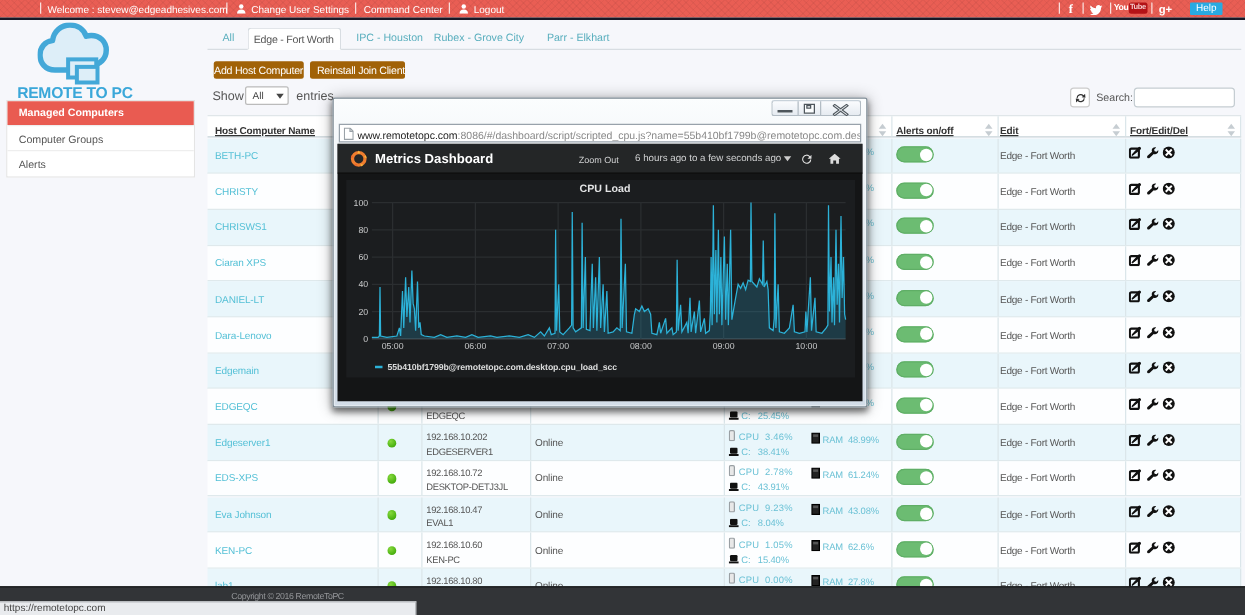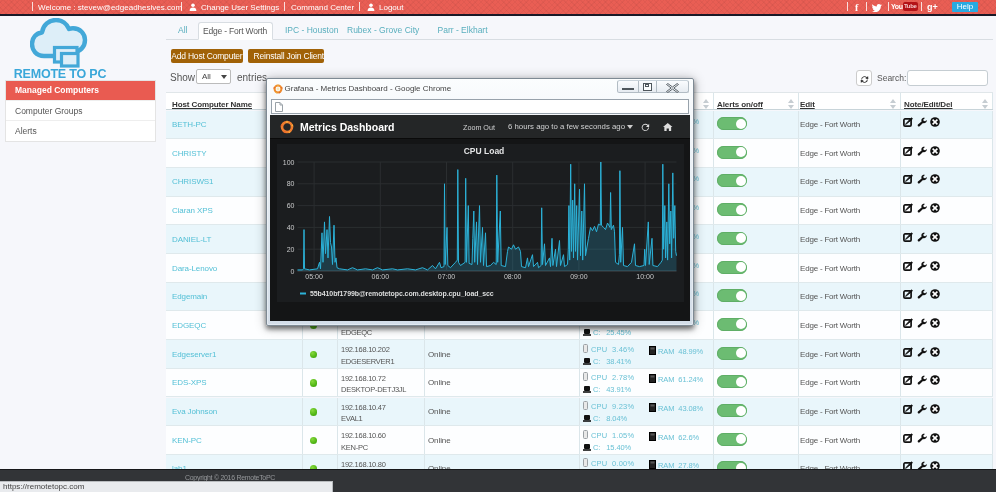--- a/index.html
+++ b/index.html
@@ -160,21 +160,21 @@
       <i class="cell-b" style="left:170.7px"></i>
       <i class="cell-b" style="left:257.5px"></i>
       <i class="cell-b" style="left:412.5px"></i>
       <i class="cell-b" style="left:547px"></i>
       <i class="cell-b" style="left:632px"></i>
       <i class="cell-b" style="left:734px"></i>
       <i class="cell-b" style="left:826px"></i>
 <span class="th" style="left:6px">Host Computer Name</span>
 <span class="th" style="left:551px">Alerts on/off</span>
 <span class="th" style="left:634px">Edit</span>
-<span class="th" style="left:738px">Note/Edit/Del</span>
+<span class="th" style="left:738px">Fort/Edit/Del</span>
 <span class="srt" style="left:124px"></span>
 <span class="srt" style="left:159px"></span>
 <span class="srt" style="left:246px"></span>
 <span class="srt" style="left:401px"></span>
 <span class="srt" style="left:536px"></span>
 <span class="srt" style="left:621px"></span>
 <span class="srt" style="left:723px"></span>
 <span class="srt" style="left:815px"></span>
 </div>
     <div class="row odd" style="top:18.5px">
@@ -633,52 +633,41 @@
         </svg></span>
 </div>
   </div>
 
 <div id="footer">
     <div class="cp">Copyright © 2016 RemoteToPC</div>
   </div>
 <div id="tooltip">https://remotetopc.com</div>
 
 <div id="win">
-  <div id="wtitle">
-      <svg width="10" height="10" viewBox="0 0 14 14" style="position:absolute;left:6px;top:4.5px">
-<circle cx="7" cy="7" r="4.8" fill="none" stroke="#f08c2e" stroke-width="2.8"></circle>
-<circle cx="7" cy="7" r="2" fill="#fbe9b8"></circle>
-<path d="M7 0.2 L8.4 2.5 L5.6 2.7 Z" fill="#e8b43c"></path>
-<path d="M12.8 4 L13.6 6.5 L11.2 5.5 Z" fill="#d8622c"></path>
-<path d="M1.2 4 L0.4 6.5 L2.8 5.5 Z" fill="#d8622c"></path>
-<path d="M3 12 L5.2 13.4 L5.8 11.2 Z" fill="#e8b43c"></path>
-<path d="M11 12 L8.8 13.4 L8.2 11.2 Z" fill="#d8622c"></path>
-</svg>
-      <span style="position:absolute;left:18px;top:5px;">Grafana - Metrics Dashboard - Google Chrome</span>
-    </div>
   <div id="wbtns">
       <div class="wb" style="left:0;width:21px">
         <div style="position:absolute;left:4px;top:6.5px;width:12px;height:2.5px;border:1px solid #4e565c;background:#fbfdfe"></div>
       </div>
 <div class="wb" style="left:21px;width:18px">
         <div style="position:absolute;left:4px;top:1.5px;width:9.5px;height:8.5px;border:1.5px solid #4e565c;background:#fbfdfe">
           <div style="position:absolute;left:1.2px;top:0.8px;width:4.2px;height:2.8px;border:1px solid #4e565c"></div>
         </div>
       </div>
 <div class="wb" style="left:39px;width:32px;border-right:none">
         <svg width="13" height="10" viewBox="0 0 13 10" style="position:absolute;left:9px;top:1.5px">
           <path d="M1.8 0.5 L6.5 4 L11.2 0.5 L12.5 1.5 L7.8 5 L12.5 8.5 L11.2 9.5 L6.5 6 L1.8 9.5 L0.5 8.5 L5.2 5 L0.5 1.5 Z" fill="#eef2f6" stroke="#4e565c" stroke-width="0.9"></path>
         </svg>
       </div>
     </div>
   <div id="urlbar">
       <svg width="8" height="10" viewBox="0 0 8 10" style="position:absolute;left:3px;top:2.5px">
         <path d="M0.5 0.5 h4.5 l2.5 2.5 v6.5 h-7 z" fill="#fff" stroke="#9aa2a8"></path>
         <path d="M5 0.5 v2.5 h2.5" fill="none" stroke="#9aa2a8"></path>
       </svg>
+<span style="position:absolute;left:14px;top:1px">www.remotetopc.com<span class="gray">:8086/#/dashboard/script/scripted_cpu.js?name=55b410bf1799b@remotetopc.com.des</span></span>
     </div>
   <div id="grafana">
     <div id="gnav">
         <svg width="14" height="14" viewBox="0 0 14 14" style="position:absolute;left:10px;top:5px">
 <circle cx="7" cy="7" r="5" fill="none" stroke="#ef7d2e" stroke-width="2.6"></circle>
 <path d="M7 0.4 L8.3 2.6 L5.8 2.8 Z" fill="#f9b73c"></path>
 <path d="M12.6 4.2 L13.4 6.6 L11.2 5.6 Z" fill="#f9b73c"></path>
 <path d="M1.4 4.2 L0.6 6.6 L2.8 5.6 Z" fill="#e8622c"></path>
 <path d="M3 11.8 L5 13.2 L5.6 11.2 Z" fill="#e8622c"></path>
 <path d="M11 11.8 L9 13.2 L8.4 11.2 Z" fill="#f9b73c"></path>

